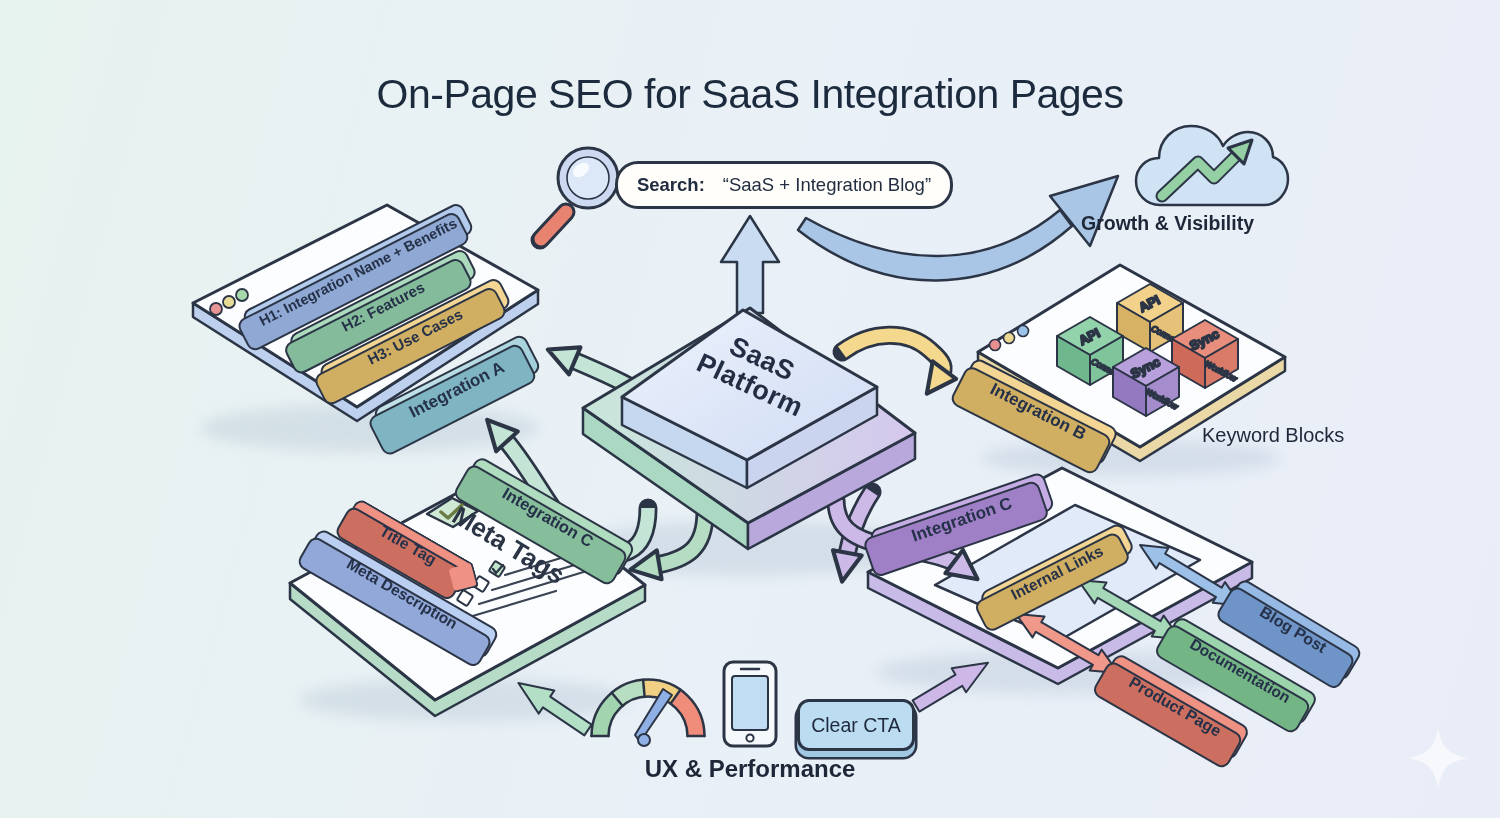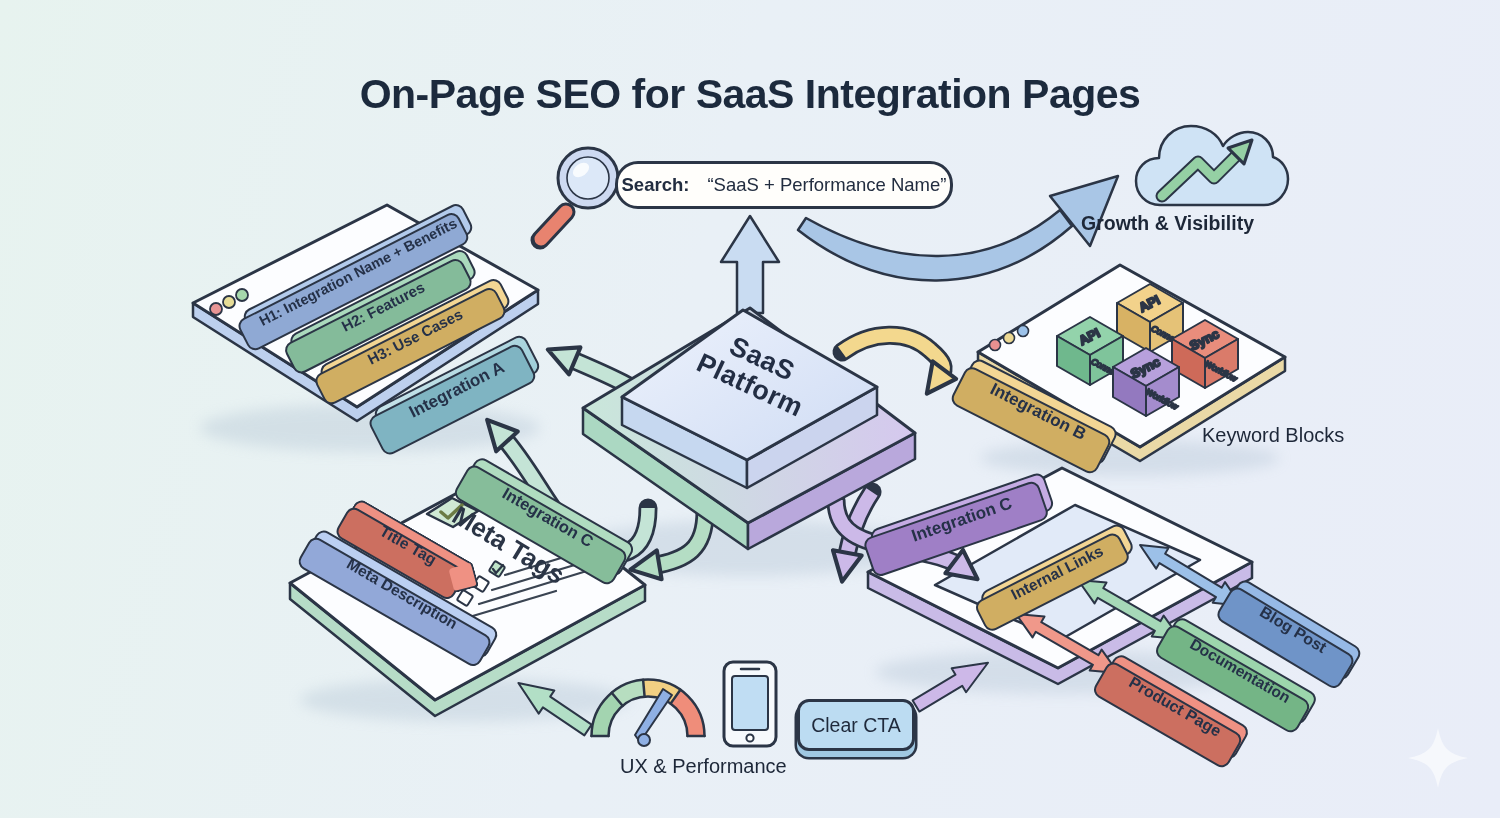--- a/index.html
+++ b/index.html
@@ -1,25 +1,25 @@
 <!DOCTYPE html>
 <html><head>
 <meta charset="utf-8">
 <style>
   html,body{margin:0;padding:0;}
   body{font-family:"Liberation Sans","DejaVu Sans",sans-serif;}
   #canvas{position:relative;width:1500px;height:818px;overflow:hidden;
     background:linear-gradient(105deg,#e7f3ef 0%,#e9f0f6 45%,#e9edf8 100%);}
   #bg{position:absolute;inset:0;z-index:1;}
   .txt{position:absolute;color:#1d2738;z-index:4;}
-  #title{left:0;top:44px;width:1500px;text-align:center;font-size:41px;font-weight:700;
+  #title{left:0;top:44px;width:1500px;text-align:center;font-size:41px;font-weight:400;
     letter-spacing:-0.5px;color:#1c2a3d;}
   #growth-cap{left:1081px;top:212px;font-size:19.5px;font-weight:600;}
   #keyword-cap{left:1202px;top:424px;font-size:20px;font-weight:500;}
-  #ux-cap{left:620px;top:755px;width:260px;font-size:20px;font-weight:400;}
+  #ux-cap{left:620px;top:755px;width:260px;text-align:center;font-size:24px;font-weight:700;}
   
   #pill{position:absolute;left:615px;top:161px;width:332px;height:42px;z-index:4;
     background:#fffefb;border:3px solid #2b3546;border-radius:23px;
     display:flex;align-items:center;justify-content:center;font-size:18.5px;color:#222d40;}
   #pill .b{font-weight:700;margin-right:18px;}
   
   #cta{position:absolute;left:797px;top:699px;width:112px;height:46px;z-index:4;
     background:#bcdcf2;border:3px solid #2b3546;border-radius:12px;
     box-shadow:0 6px 0 0 #a0c8e2,0 6px 0 2.5px #2b3546;
     display:flex;align-items:center;justify-content:center;font-size:19.5px;font-weight:500;color:#1f2a3c;}
@@ -257,21 +257,21 @@
   <use href="#dblArrow" transform="translate(1078,580) rotate(30)" fill="#a6d9b8" stroke="#2b3546" stroke-width="2" stroke-linejoin="round"></use>
   <use href="#dblArrow" transform="translate(1016,614) rotate(30)" fill="#f0988a" stroke="#2b3546" stroke-width="2" stroke-linejoin="round"></use>
 
   <path d="M1438,728 C1442,748 1448,754 1468,758 C1448,762 1442,768 1438,788 C1434,768 1428,762 1408,758 C1428,754 1434,748 1438,728 Z" fill="#fafbfe" opacity=".75"></path>
 </svg>
 
 <h1 id="title" class="txt">On-Page SEO for SaaS Integration Pages</h1>
 
 <div id="pill">
   <span class="b">Search:</span>
-  <span>“SaaS + Performance Name”</span>
+  <span>“SaaS + Integration Blog”</span>
 </div>
 
 <div id="growth-cap" class="txt">Growth &amp; Visibility</div>
 <div id="keyword-cap" class="txt">Keyword Blocks</div>
 <div id="ux-cap" class="txt">UX &amp; Performance</div>
 
 <div class="bar asc c-blue" style="left:235px;top:255px;width:246px;height:34px;transform:rotate(-27deg);font-size:14.5px;">H1: Integration Name + Benefits</div>
 <div class="bar asc c-green" style="left:284px;top:290px;width:198px;height:33px;transform:rotate(-27deg);font-size:15px;">H2: Features</div>
 <div class="bar asc c-yellow" style="left:314px;top:320px;width:202px;height:33px;transform:rotate(-27deg);font-size:15px;">H3: Use Cases</div>
 <div class="bar asc c-teal" style="left:372px;top:369px;width:170px;height:42px;transform:rotate(-27deg);font-size:17px;">Integration A</div>

